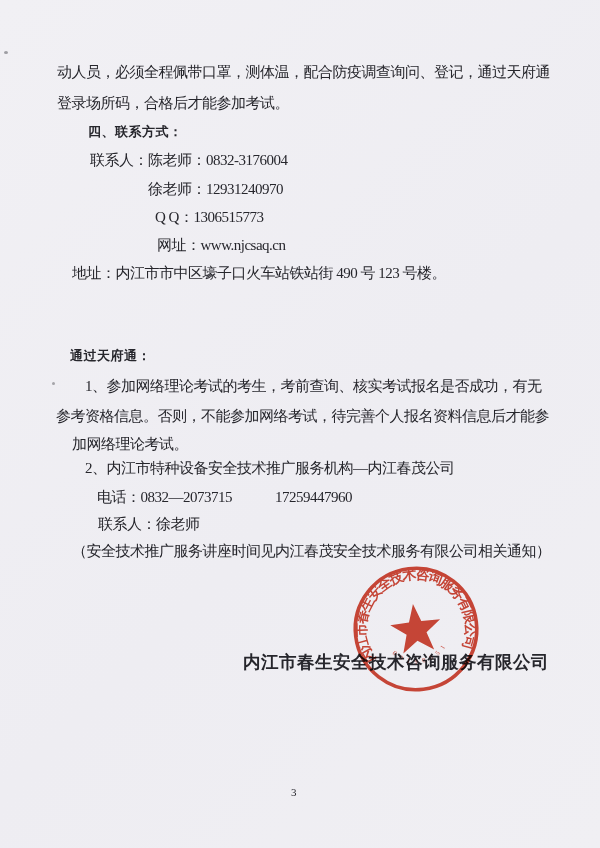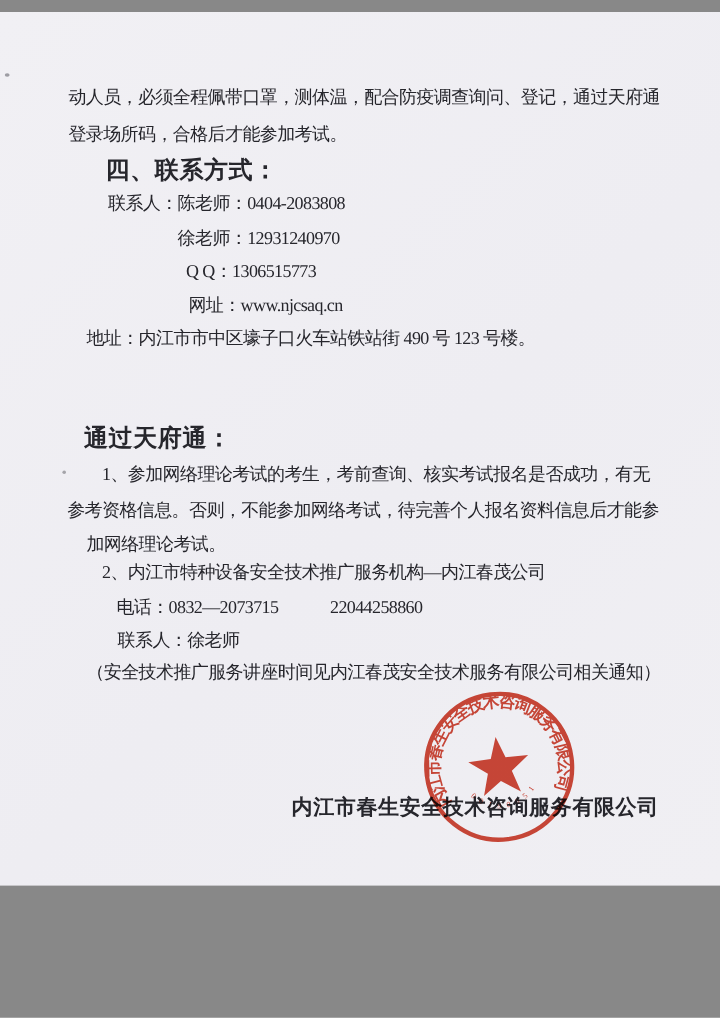--- a/index.html
+++ b/index.html
@@ -1,36 +1,36 @@
 <!DOCTYPE html>
 <html><head>
 <meta charset="utf-8">
 <style>
   html,body{margin:0;padding:0;background:#888;}
   .paper{
     position:relative;
-    width:600px;height:728px;
-    margin:10px auto;
+    width:600px;height:848px;
+    margin:0 auto;
     background:linear-gradient(135deg,#f1f0f4 0%,#eeedf2 55%,#f0eff3 100%);
     overflow:hidden;
     font-family:"Liberation Serif","DejaVu Serif",serif;
     color:#26262c;
     text-align:center;
   }
   .line{
     position:absolute;
     white-space:nowrap;
     font-size:15px;
     letter-spacing:-0.5px;
     line-height:20px;
   }
   .heading{
     font-family:"Liberation Sans","DejaVu Sans",sans-serif;
     font-weight:bold;
-    font-size:20px;
+    font-size:13px;
     letter-spacing:0.5px;
   }
   .company{
     font-weight:bold;
     font-size:17.5px;
     letter-spacing:0.5px;
   }
   .datefont{font-size:15.5px;letter-spacing:0.3px;}
   .pagenum{font-size:11px;letter-spacing:0;}
   .stamp{
@@ -50,34 +50,34 @@
 </style>
 </head>
 <body>
 
 <div class="paper">
 
   <div class="line" style="left:57px;top:62px">动人员，必须全程佩带口罩，测体温，配合防疫调查询问、登记，通过天府通</div>
   <div class="line" style="left:57px;top:93px">登录场所码，合格后才能参加考试。</div>
 
   <div class="line heading" style="left:88px;top:122px">四、联系方式：</div>
-  <div class="line" style="left:90px;top:150px">联系人：陈老师：0404-2083808</div>
+  <div class="line" style="left:90px;top:150px">联系人：陈老师：0832-3176004</div>
   <div class="line" style="left:148px;top:179px">徐老师：12931240970</div>
   <div class="line" style="left:155px;top:207px">Q Q：1306515773</div>
   <div class="line" style="left:157px;top:235px">网址：www.njcsaq.cn</div>
   <div class="line" style="left:72px;top:263px">地址：内江市市中区壕子口火车站铁站街 490 号 123 号楼。</div>
 
   <div class="line heading" style="left:70px;top:346px">通过天府通：</div>
   <div class="line" style="left:85px;top:376px">1、参加网络理论考试的考生，考前查询、核实考试报名是否成功，有无</div>
   <div class="line" style="left:56px;top:406px">参考资格信息。否则，不能参加网络考试，待完善个人报名资料信息后才能参</div>
   <div class="line" style="left:72px;top:434px">加网络理论考试。</div>
   <div class="line" style="left:85px;top:458px">2、内江市特种设备安全技术推广服务机构—内江春茂公司</div>
   <div class="line" style="left:97px;top:487px">
     <span>电话：0832—2073715</span>
-    <span class="phone-second">22044258860</span>
+    <span class="phone-second">17259447960</span>
   </div>
   <div class="line" style="left:98px;top:514px">联系人：徐老师</div>
   <div class="line" style="left:72px;top:541px">（安全技术推广服务讲座时间见内江春茂安全技术服务有限公司相关通知）</div>
 
   <div class="line company" style="left:243px;top:652px">内江市春生安全技术咨询服务有限公司</div>
 
   <svg class="stamp" viewBox="0 0 200 200" aria-hidden="true">
     <circle cx="100" cy="100" r="92" fill="none" stroke="#cf3a28" stroke-width="5.5"></circle>
     <path id="arcText" d="M 34.2,138 A 76,76 0 1 1 165.8,138" fill="none"></path>
     <text font-size="21" font-weight="bold" fill="#cf3a28" font-family="'Liberation Serif','DejaVu Serif',serif">

